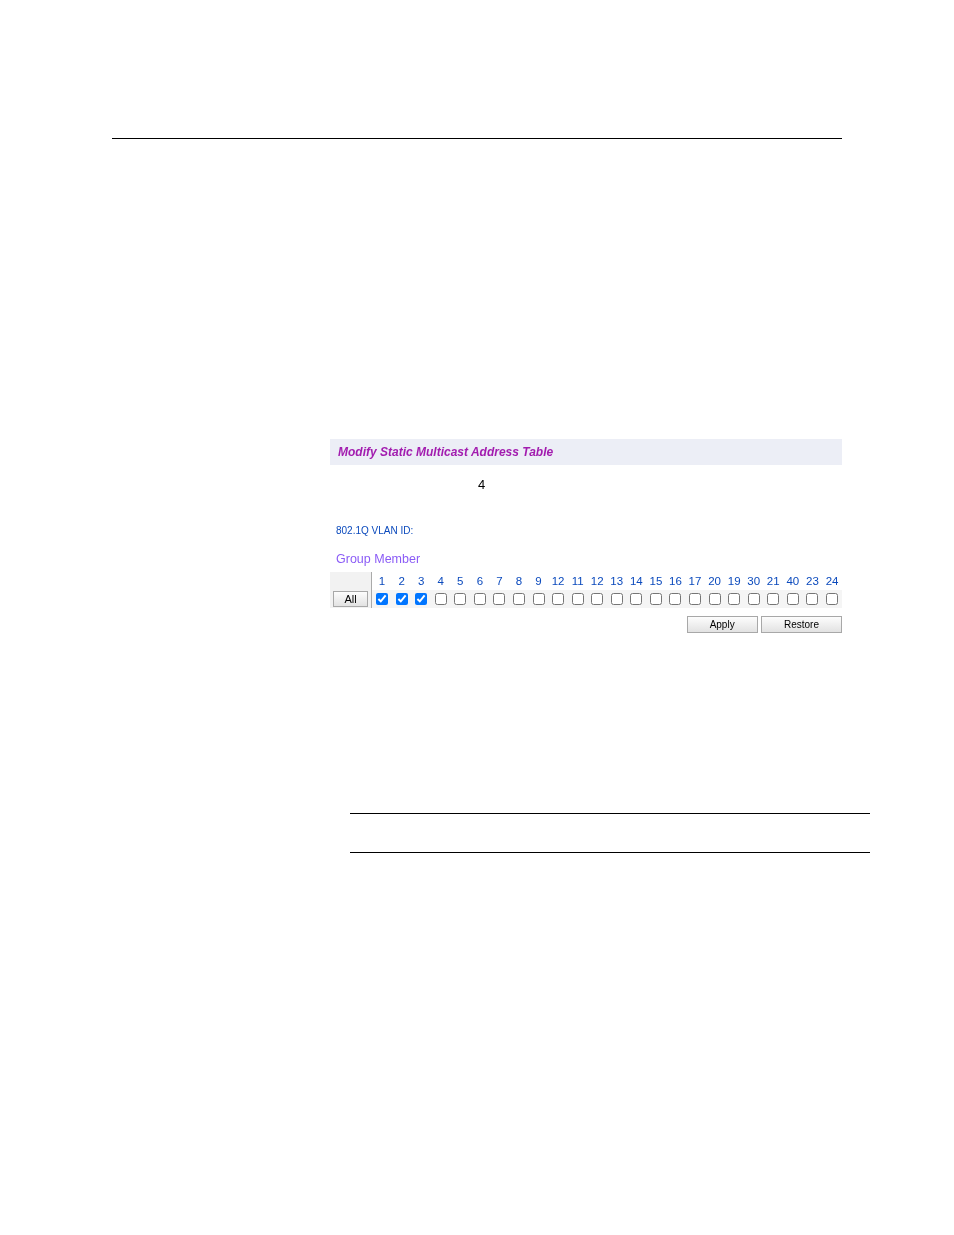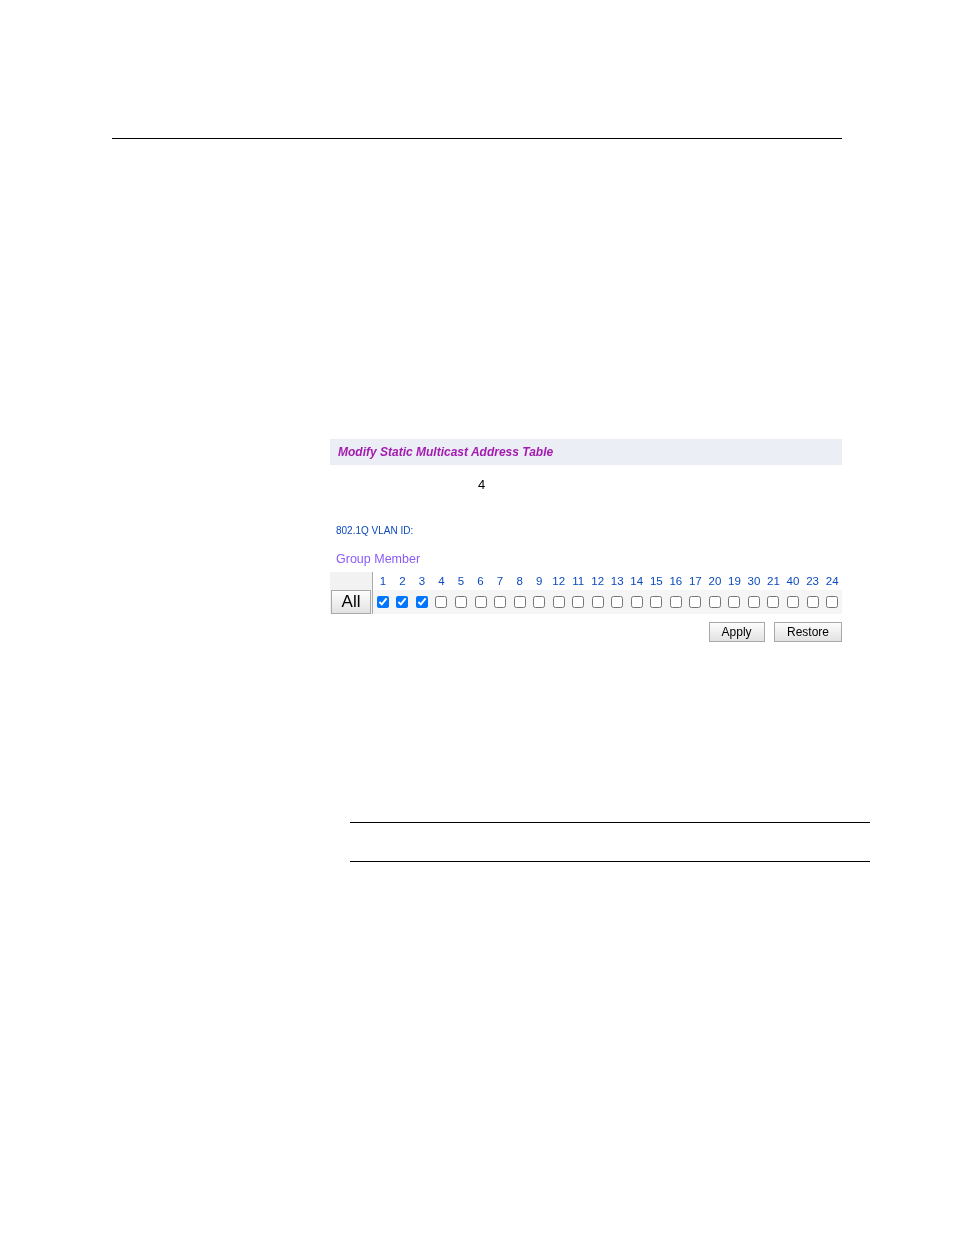--- a/index.html
+++ b/index.html
@@ -65,46 +65,46 @@
     .port-table th {
       color: #0b4abd;
       font-weight: normal;
     }
     .all-cell {
       background: #f2f2f2;
       border-right: 1px solid #aaa;
       width: 40px !important;
     }
     .all-btn {
-      font-size: 17px;
+      font-size: 11px;
       padding: 1px 10px;
       background: linear-gradient(#fdfdfd, #e2e2e2);
       border: 1px solid #a8a8a8;
       cursor: pointer;
     }
     .chk {
       width: 12px;
       height: 12px;
       margin: 0;
       vertical-align: middle;
     }
     .chk-row-bg {
       background: #f5f5f5;
     }
     .btn-row {
       padding: 8px 0 0 0;
       text-align: right;
     }
     .btn {
-      font-size: 12px;
-      padding: 2px 12px;
+      font-size: 10px;
+      padding: 2px 22px;
       background: linear-gradient(#fdfdfd, #e2e2e2);
       border: 1px solid #a8a8a8;
       cursor: pointer;
-      margin-left: 6px;
+      margin-left: 0;
     }
     .sub-lines {
       margin: 180px 0 0 350px;
     }
     .sub-hr {
       border-top: 1px solid #000;
       width: 520px;
       margin: 0 0 38px 0;
     }
   </style>

